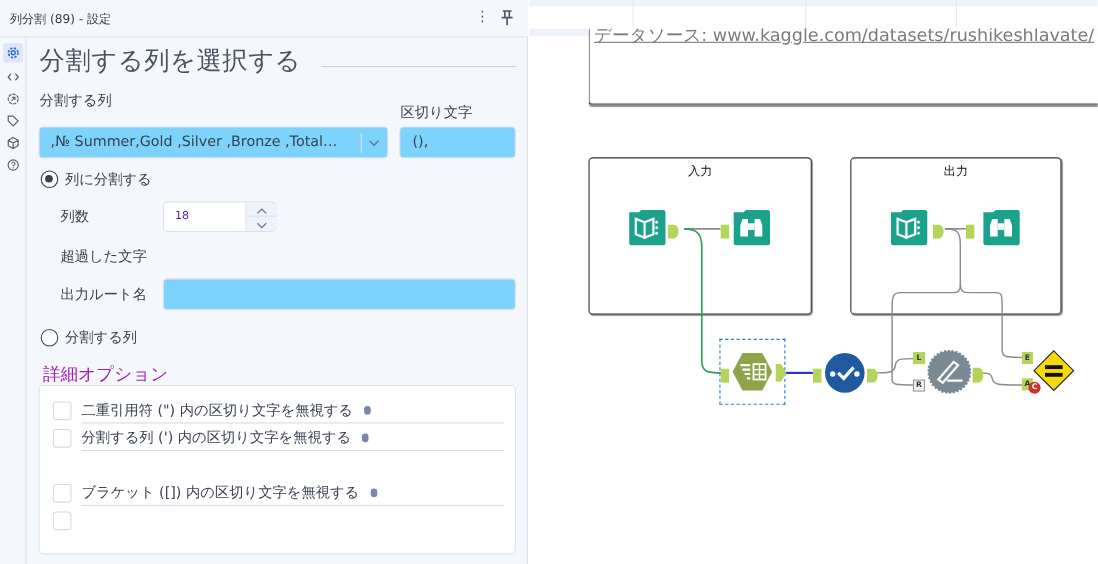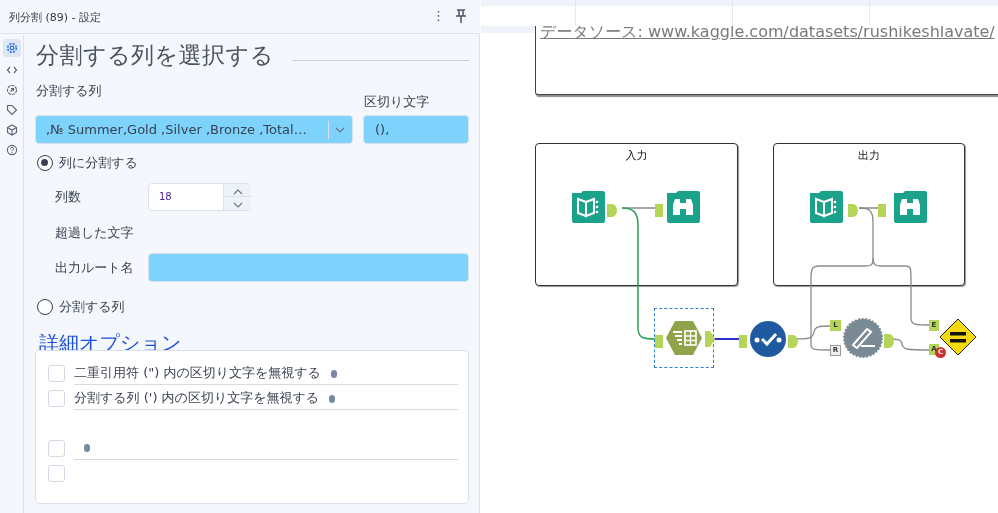--- a/index.html
+++ b/index.html
@@ -32,21 +32,21 @@
   .radio.checked::after { content: ""; position: absolute; left: 3px; top: 3px; width: 7px; height: 7px; border-radius: 50%; background: #3a4150; }
   .radio-label { position: absolute; font-size: 13px; color: #3a4150; cursor: pointer; }
 
   .stepper { position: absolute; left: 148px; top: 183px; width: 103px; height: 28px; background: #fff; border: 1px solid #dbe1ec; border-radius: 4px; }
   .stepper .val { position: absolute; left: 10px; top: 7px; font-size: 10px; color: #4c1d95; }
   .stepper-btns { position: absolute; left: 74px; top: 0; width: 28px; height: 26px; border-left: 1px solid #dbe1ec; background: #eef2f9; border-radius: 0 4px 4px 0; }
   .step-up, .step-down { position: absolute; left: 0; width: 28px; height: 13px; cursor: pointer; display: flex; align-items: center; justify-content: center; }
   .step-up { top: 0; border-bottom: 1px solid #dbe1ec; }
   .step-down { top: 13px; }
 
-  .adv-title { position: absolute; left: 39px; top: 330px; font-size: 20px; color: #1d4ed8; }
+  .adv-title { position: absolute; left: 39px; top: 330px; font-size: 16px; color: #a21caf; }
   .adv-box { position: absolute; left: 35px; top: 350px; width: 434px; height: 154px; background: #fff; border: 1px solid #dbe1ec; border-radius: 4px; }
   .cb-row { position: absolute; left: 12px; height: 22px; width: 410px; }
   .cb { position: absolute; left: 0; top: 2px; width: 17px; height: 17px; border: 1px solid #d4dae5; border-radius: 3px; background: #fff; cursor: pointer; }
   .cb-label { position: absolute; left: 26px; top: 1px; font-size: 13px; color: #3a4150; white-space: nowrap; cursor: pointer; }
   .cb-line { position: absolute; left: 26px; top: 21px; width: 384px; height: 1px; background: #d6dbe5; }
   .info-dot { display: inline-block; width: 6px; height: 8px; border-radius: 3px; background: #7a88a8; margin-left: 10px; vertical-align: middle; cursor: pointer; }
 
   
   .canvas { position: absolute; left: 481px; top: 0; width: 517px; height: 513px; background: #ffffff; overflow: hidden; }
   .canvas-topbar { position: absolute; left: 0; top: 0; width: 517px; height: 6px; background: #eef2f9; }
@@ -172,21 +172,21 @@
         <span class="cb-label"><span>二重引用符 (") 内の区切り文字を無視する</span><span class="info-dot"></span></span>
         <div class="cb-line"></div>
       </div>
       <div class="cb-row" style="top:37px">
         <div class="cb"></div>
         <span class="cb-label"><span>分割する列 (') 内の区切り文字を無視する</span><span class="info-dot"></span></span>
         <div class="cb-line"></div>
       </div>
       <div class="cb-row" style="top:87px">
         <div class="cb"></div>
-        <span class="cb-label"><span class="info-dot"></span></span>
+        <span class="cb-label"><span>ブラケット ([]) 内の区切り文字を無視する</span><span class="info-dot"></span></span>
         <div class="cb-line"></div>
       </div>
       <div class="cb-row" style="top:112px">
         <div class="cb"></div>
       </div>
     </div>
   </div>
 
   <div class="canvas">
     <div class="canvas-topbar"></div>

